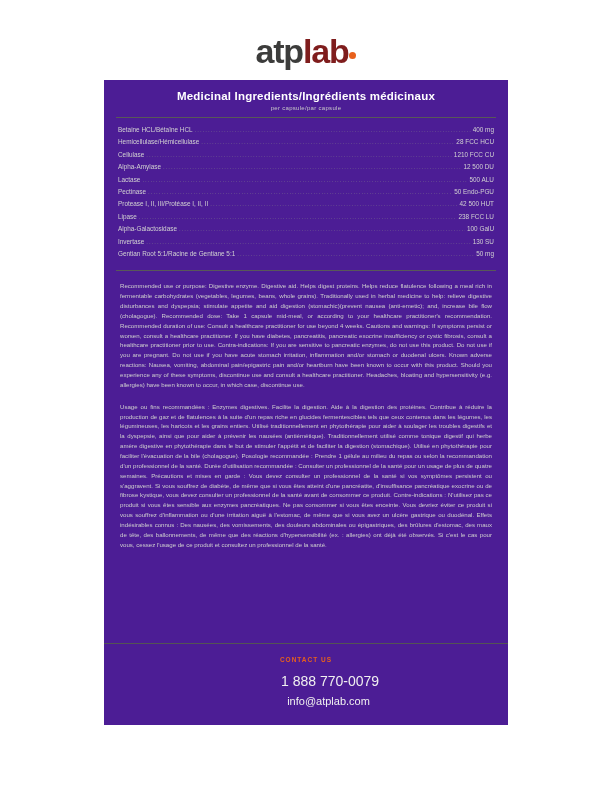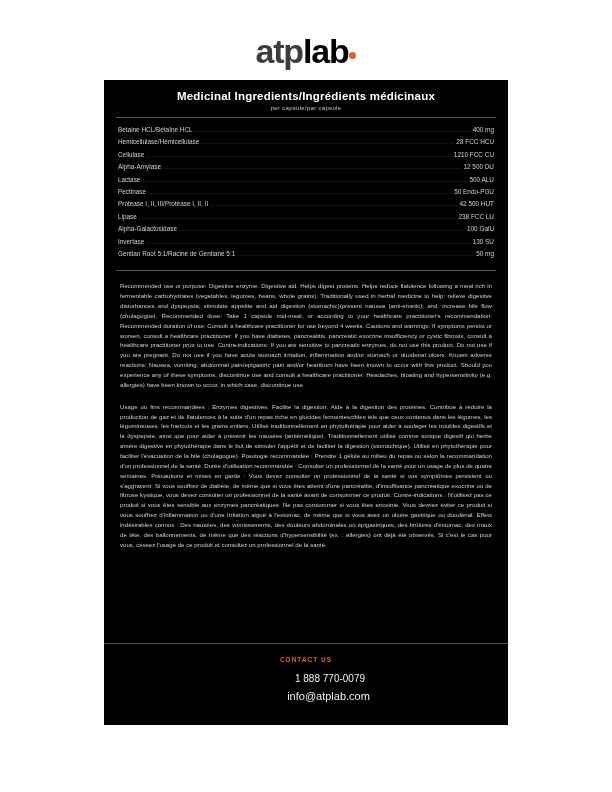--- a/index.html
+++ b/index.html
@@ -31,39 +31,39 @@
     text-align: center;
   }
   .logo {
     display: inline-block;
     font-size: 34px;
     font-weight: bold;
     letter-spacing: -1.2px;
     line-height: 1;
   }
   .logo .atp { color: #3c3c3b; text-align: right; }
-  .logo .lab { color: #000000; }
+  .logo .lab { color: #7f1d1d; }
   .logo .dot {
     display: inline-block;
     width: 7px;
     height: 7px;
     background: #e8601c;
     border-radius: 50%;
     margin-left: 1px;
     vertical-align: 4px;
   }
 
   
   .panel {
     position: absolute;
     left: 104px;
     top: 80px;
     width: 404px;
     height: 645px;
-    background: #000000;
+    background: #4c1d95;
     color: #d9d9d9;
   }
 
   
   .ing-title {
     text-align: center;
     color: #ffffff;
     font-size: 11.5px;
     font-weight: bold;
     letter-spacing: 0.2px;
@@ -130,21 +130,21 @@
     box-sizing: border-box;
   }
   .contact-label {
     color: #e8601c;
     font-size: 6.5px;
     font-weight: bold;
     letter-spacing: 1px;
   }
   .contact-phone {
     color: #f0f0f0;
-    font-size: 10px;
+    font-size: 14px;
     margin-top: 10px;
     margin-left: 48px;
   }
   .contact-email {
     color: #f0f0f0;
     font-size: 11px;
     margin-top: 6px;
     padding-left: 45px;
   }
 </style>

